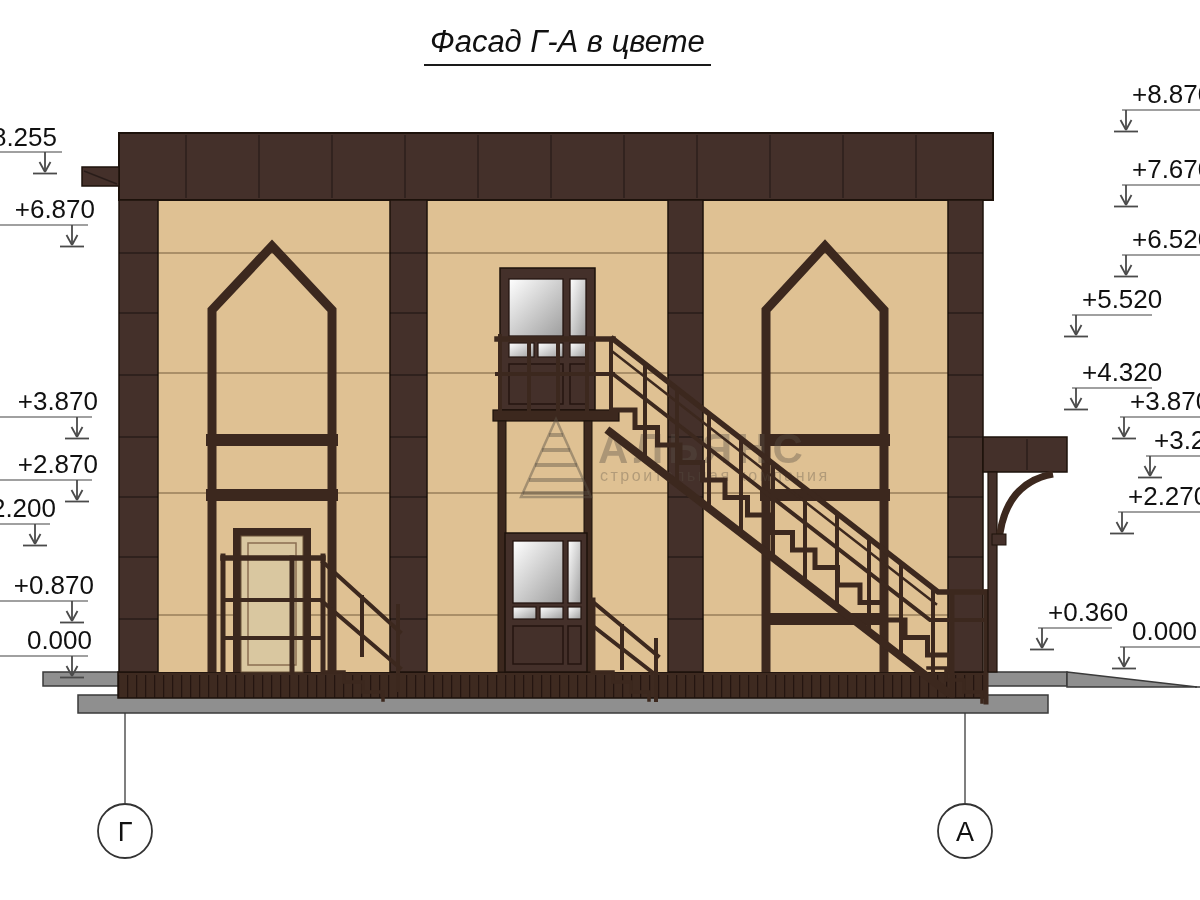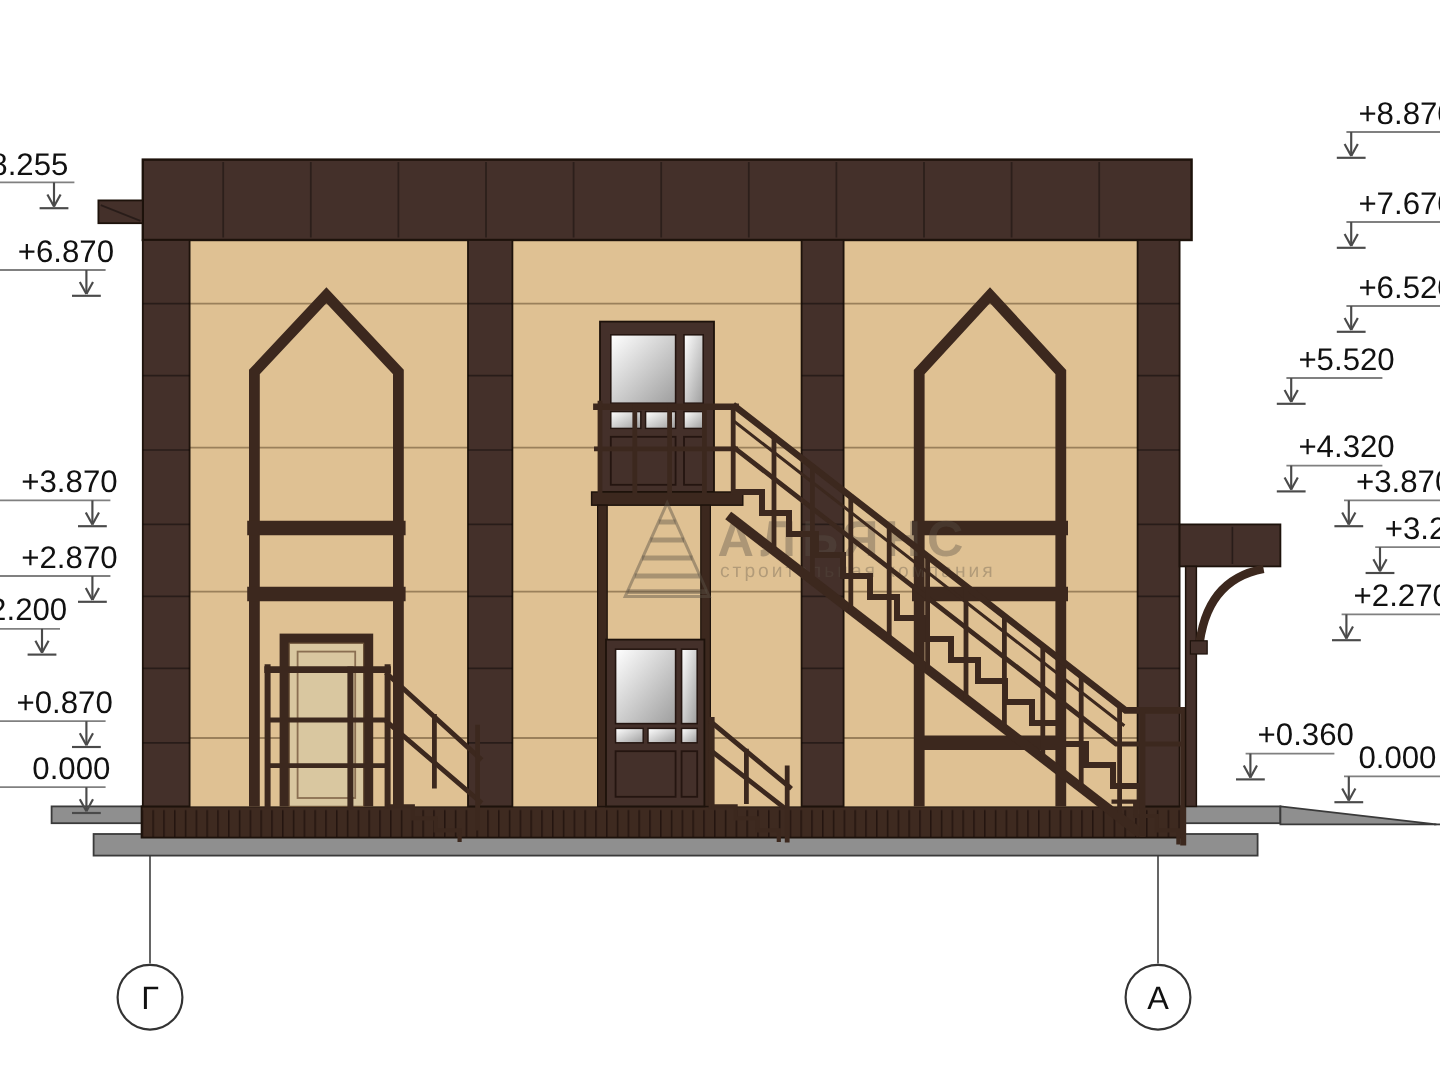--- a/index.html
+++ b/index.html
@@ -12,20 +12,21 @@
   .marktext{font-size:26px;fill:#111;}
   .axistext{font-size:27px;fill:#111;}
   .wm-big{font-size:42px;font-weight:bold;letter-spacing:5px;fill:rgba(90,82,70,0.38);}
   .wm-small{font-size:16px;letter-spacing:2.5px;fill:rgba(90,82,70,0.34);}
 </style>
 </head>
 <body>
 
 <div class="stage">
 
+  <div class="title">Фасад Г-А в цвете</div>
 
   <svg width="1200" height="900" viewBox="0 0 1200 900">
     <defs>
       <linearGradient id="glass" x1="0" y1="0" x2="1" y2="1">
         <stop offset="0" stop-color="#ffffff"></stop>
           <stop offset="1" stop-color="#9e9e9e"></stop>
       </linearGradient>
       <pattern id="plinthP" width="9" height="26" patternUnits="userSpaceOnUse" x="118" y="672">
         <rect width="9" height="26" fill="#3e2a20"></rect>
         <line x1="0.5" y1="3" x2="0.5" y2="26" stroke="#241510" stroke-width="1.6"></line>

